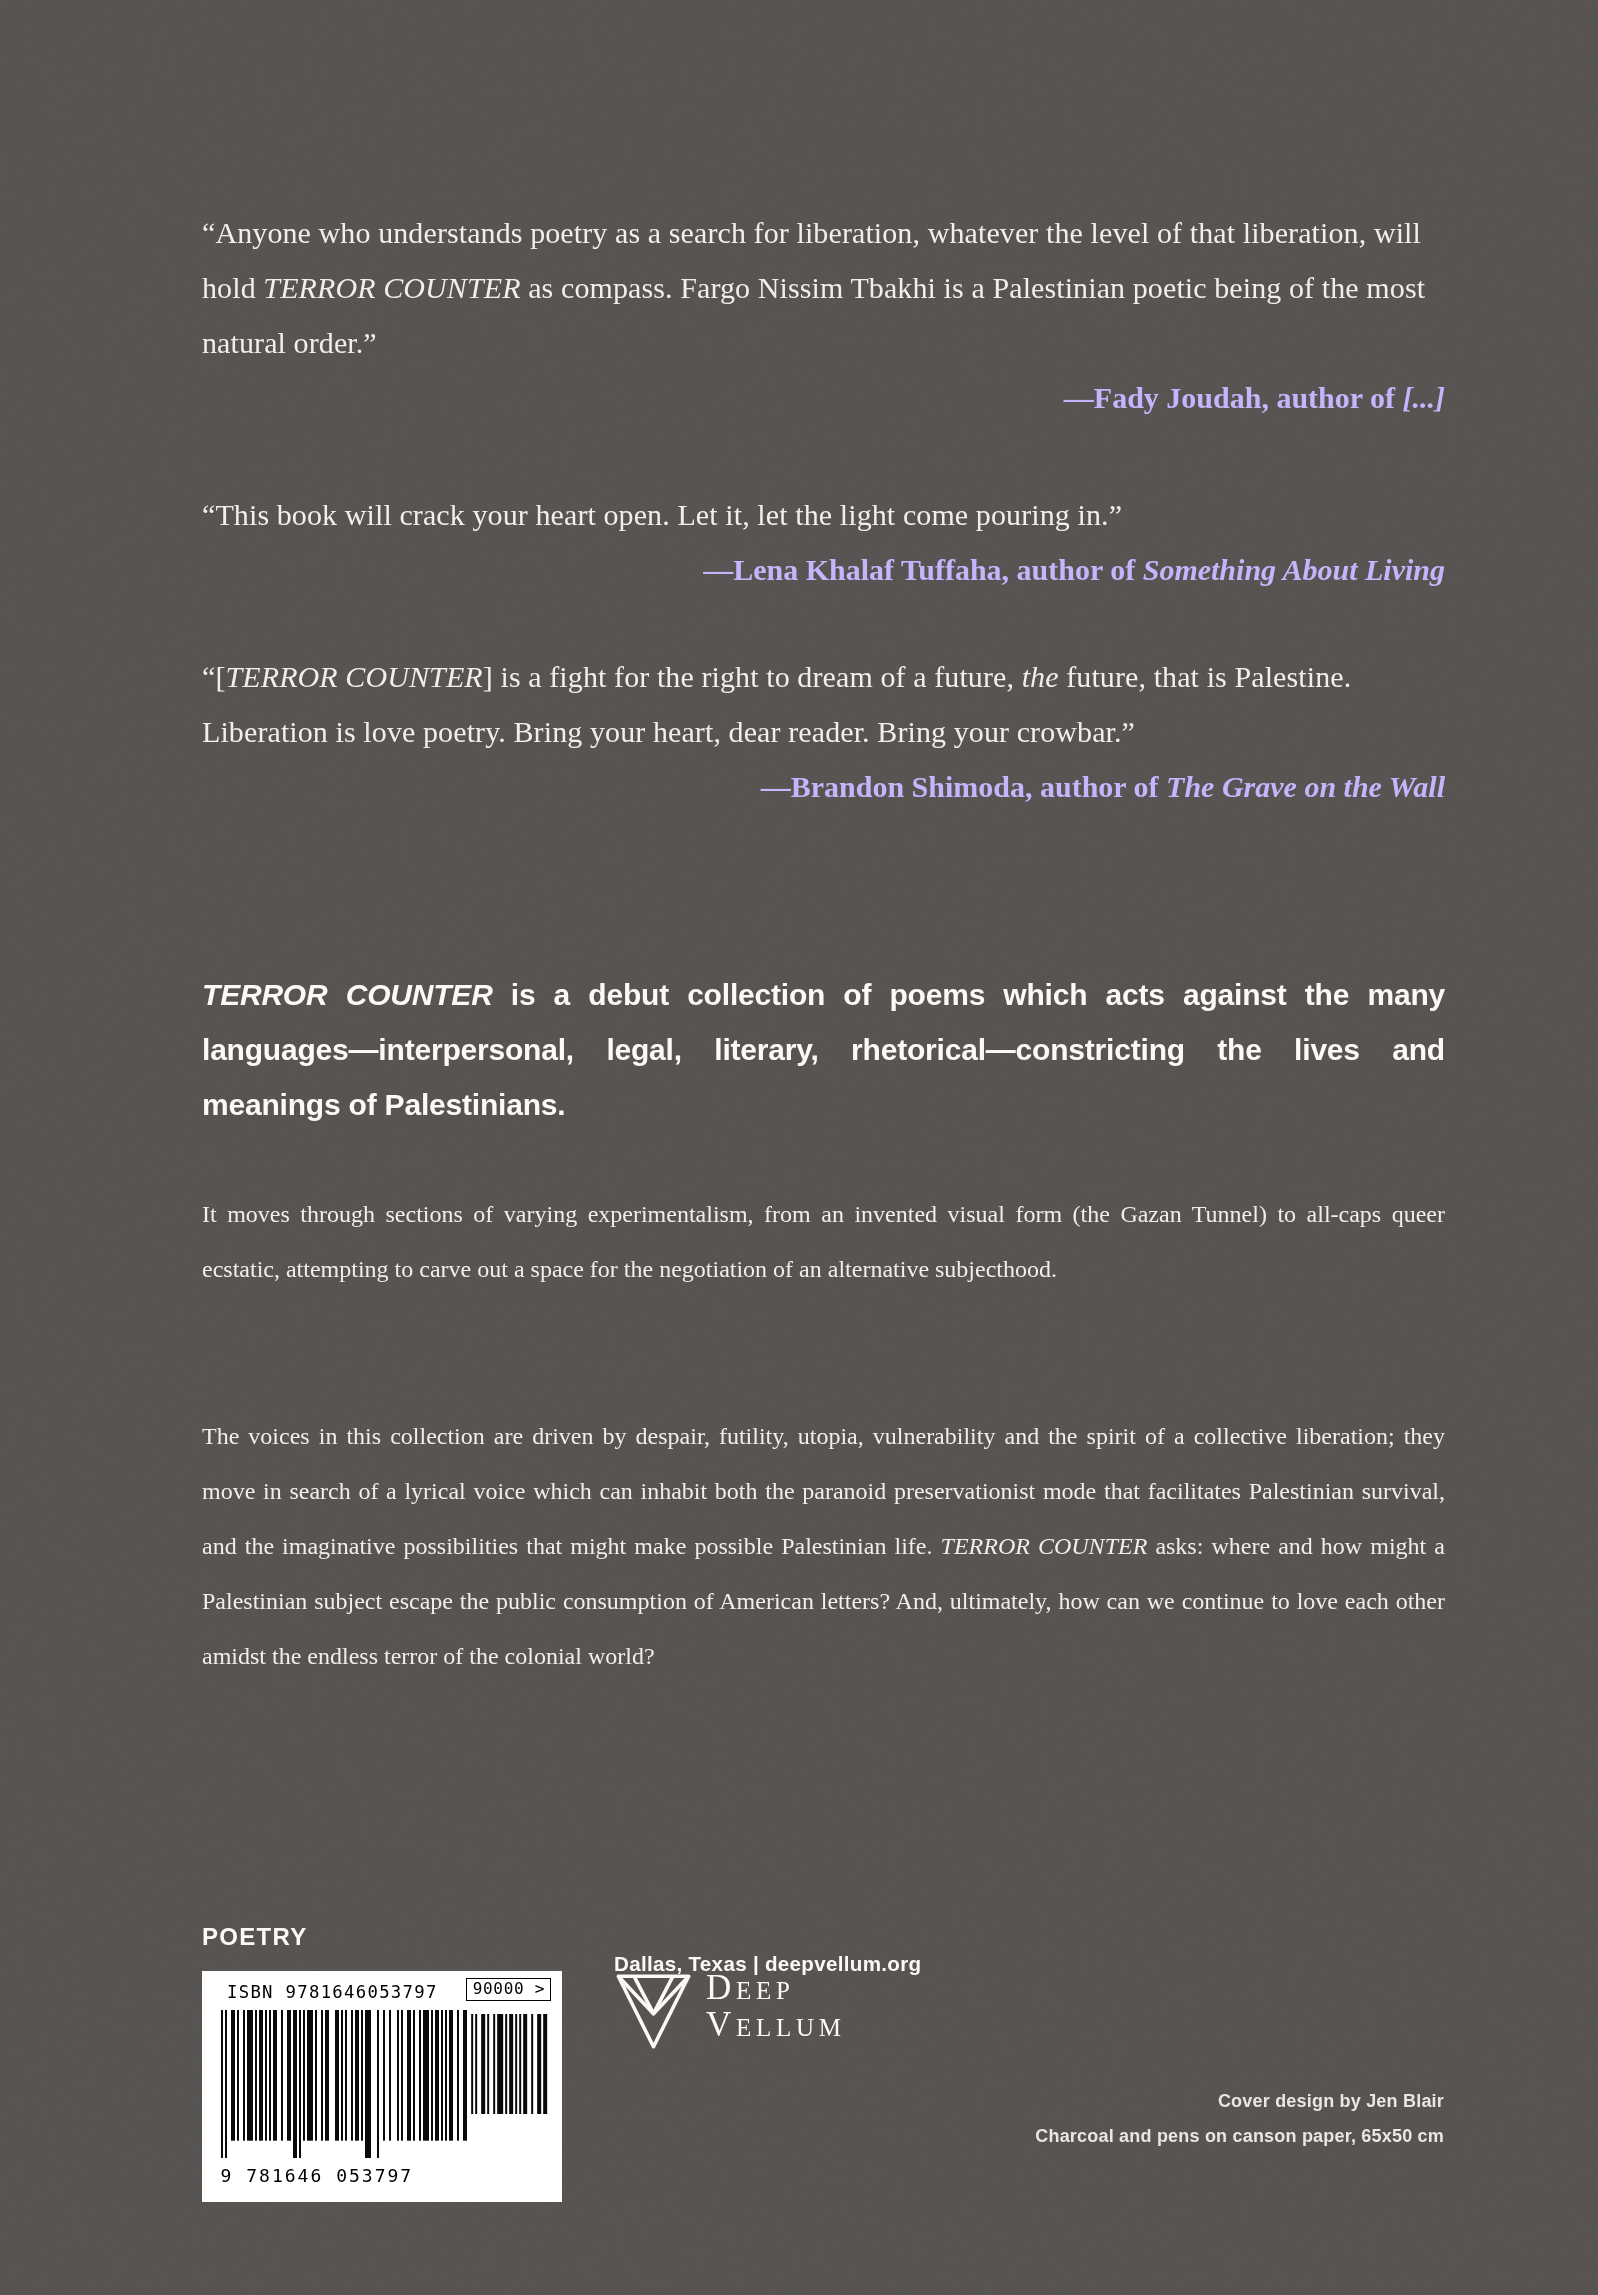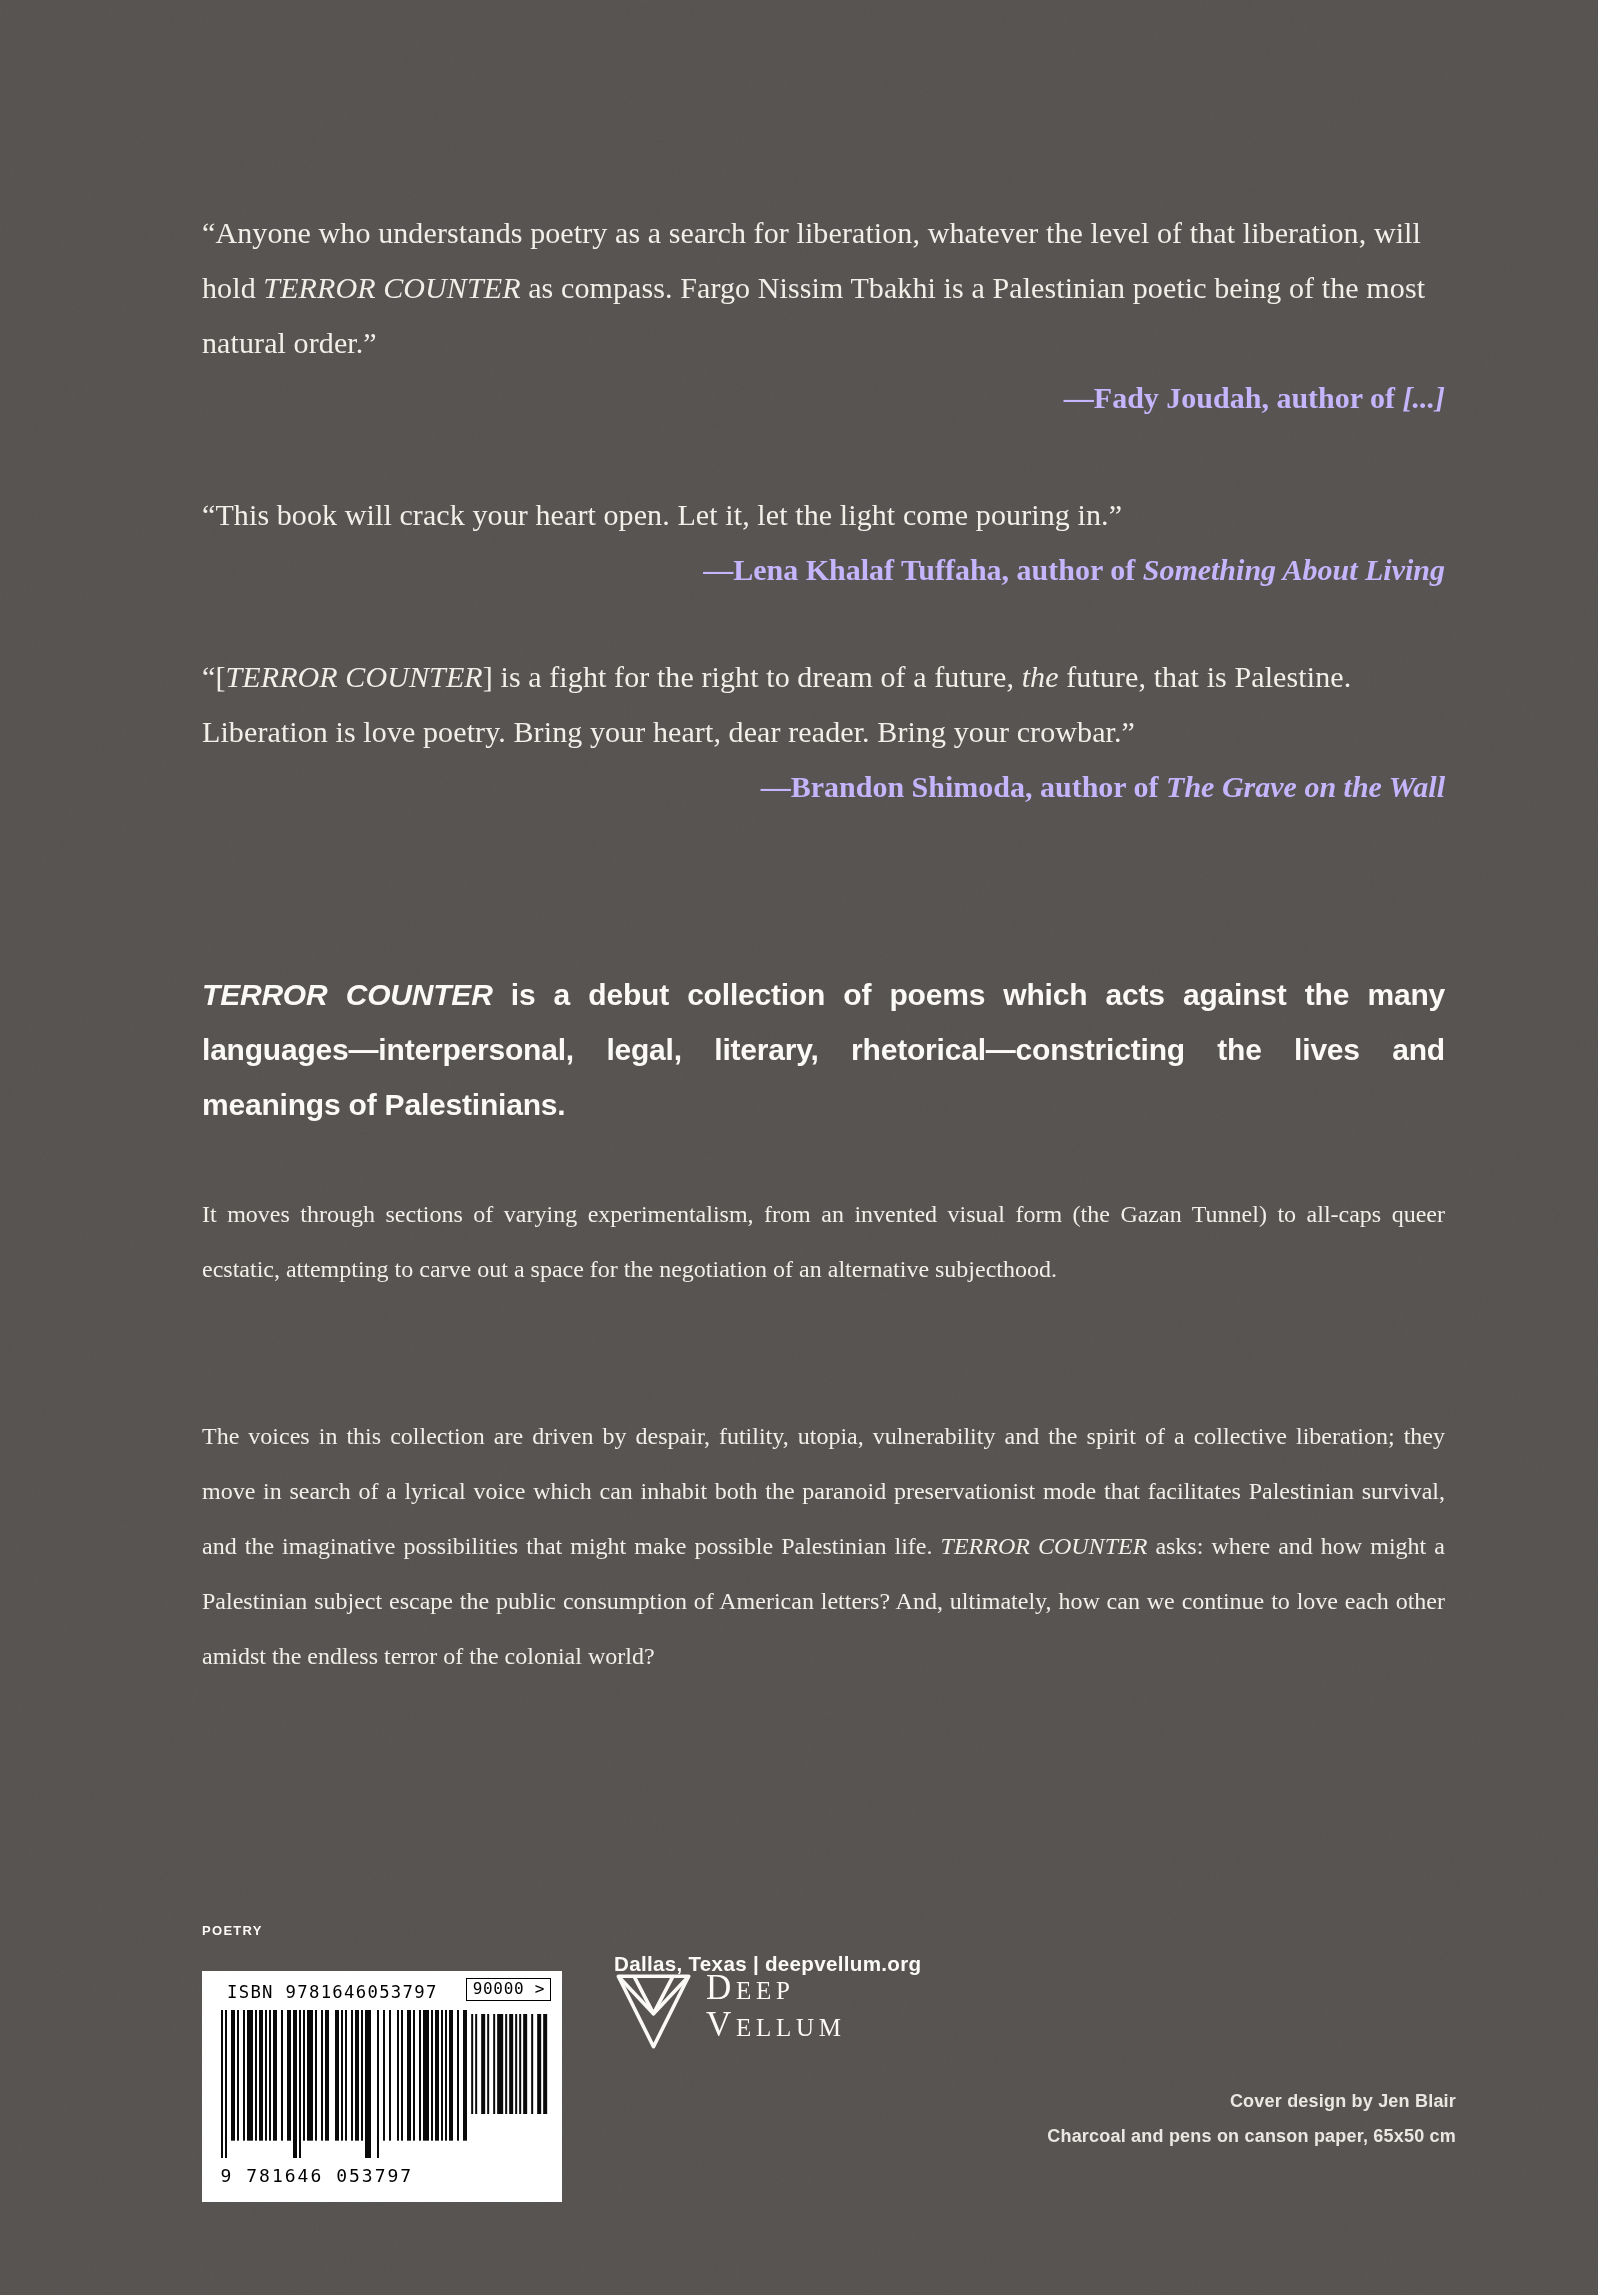--- a/index.html
+++ b/index.html
@@ -27,21 +27,21 @@
     color:#fbfaf7;
   }
   .body-par{
     font-size:24px;line-height:55px;text-align:justify;color:#f2efe9;
   }
   .i{font-style:italic;}
   .b{font-weight:700;}
   .poetry{
     position:absolute;left:202px;top:1923px;
     font-family:"Liberation Sans", sans-serif;font-weight:700;
-    font-size:13px;letter-spacing:1.3px;color:#fbfaf7;
+    font-size:24px;letter-spacing:1.3px;color:#fbfaf7;
   }
   
   .barcode-box{
     position:absolute;left:202px;top:1971px;width:360px;height:231px;
     background:#ffffff;
   }
   .isbn-top{
     position:absolute;left:25px;top:10.7px;
     font-family:"DejaVu Sans Mono", monospace;font-size:17.3px;letter-spacing:1.3px;color:#000;
   }
@@ -63,21 +63,21 @@
     position:absolute;left:92px;top:0;
     font-family:"Liberation Serif", serif;font-variant:small-caps;
     font-size:35px;line-height:37px;letter-spacing:4.7px;color:#fbfaf7;
   }
   .pub-loc{
     position:absolute;left:614px;top:1952px;
     font-family:"Liberation Sans", sans-serif;font-weight:700;
     font-size:20.6px;letter-spacing:0.3px;color:#fbfaf7;
   }
   .credits{
-    position:absolute;right:142px;top:2084px;width:799px;
+    position:absolute;right:154px;top:2084px;width:799px;
     text-align:right;
     font-family:"Liberation Sans", sans-serif;font-weight:700;
     font-size:18px;line-height:35px;color:#e9e7e1;letter-spacing:0.2px;
   }
   .credits div{white-space:nowrap;}
 </style>
 </head>
 <body>
 
 <div class="page">

